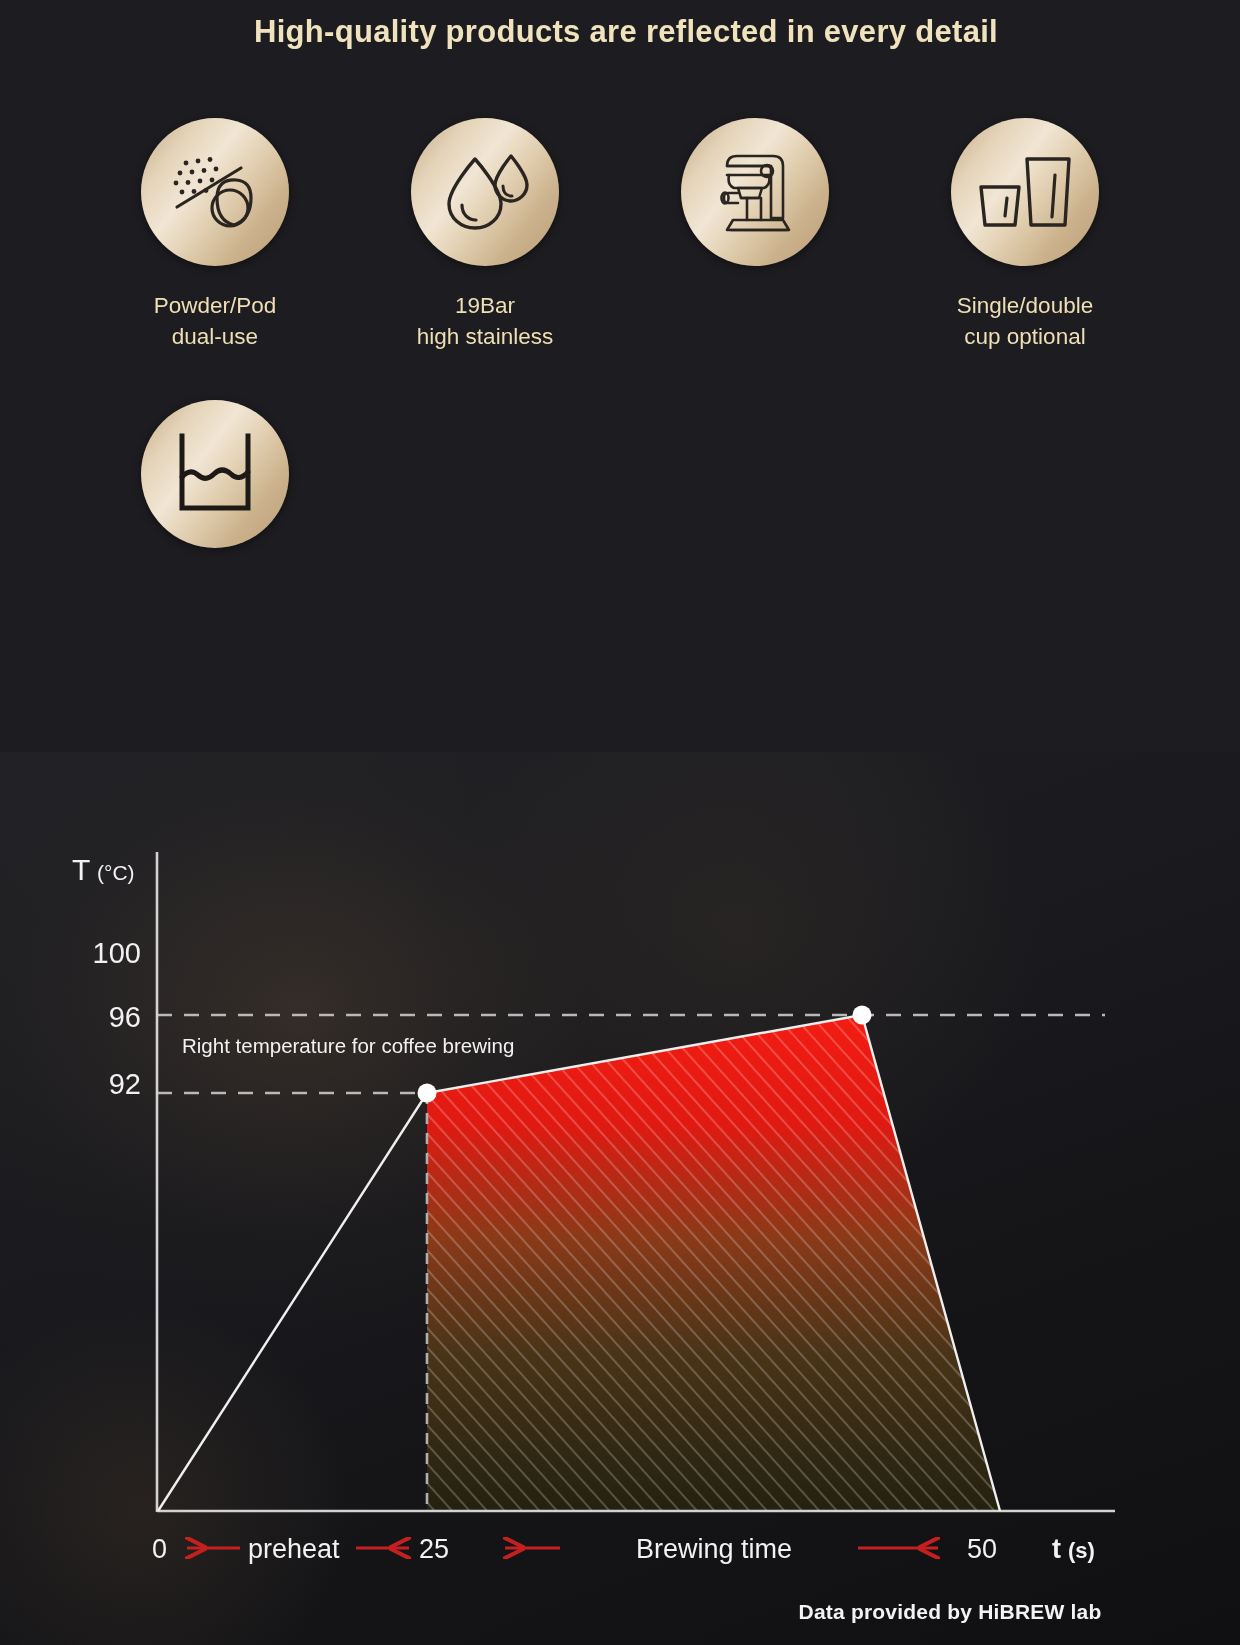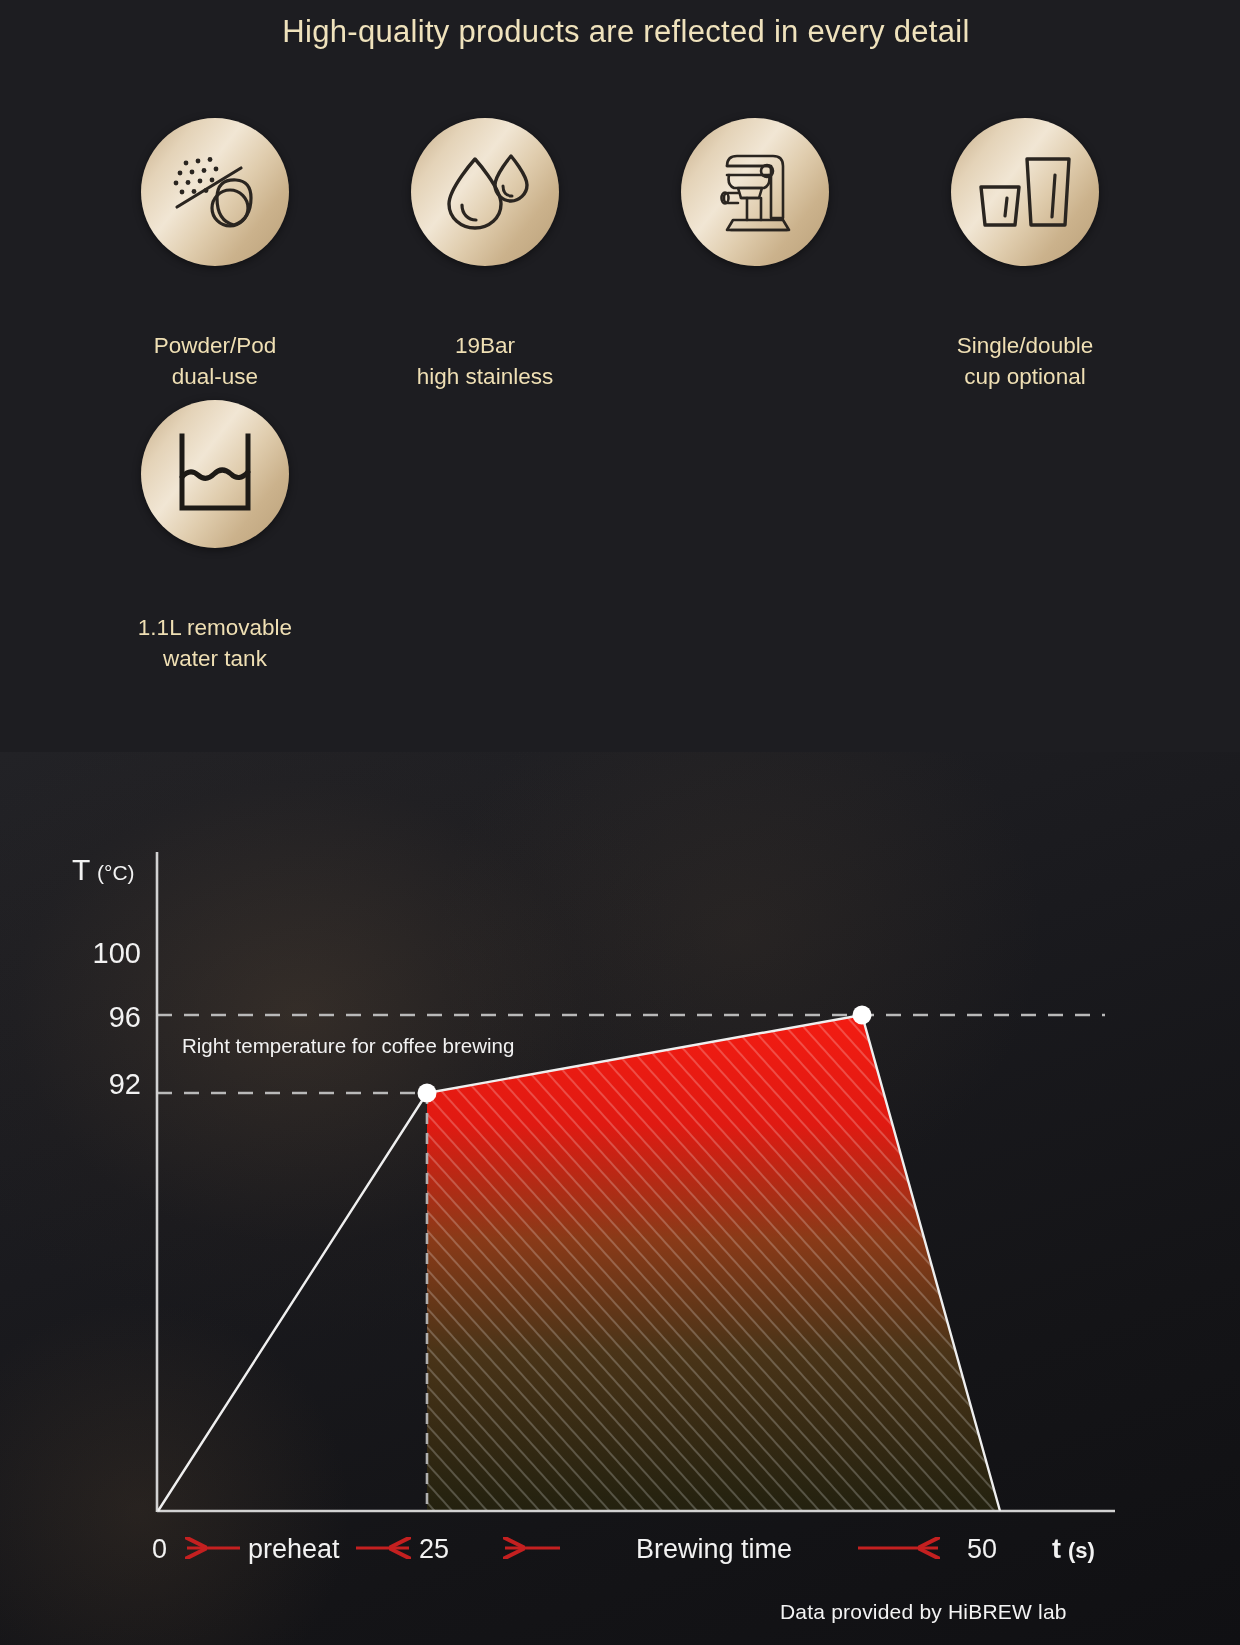--- a/index.html
+++ b/index.html
@@ -21,39 +21,38 @@
   }
 
   #page-title {
     position: absolute;
     top: 14px;
     width: 1240px;
     text-align: center;
     font-size: 31px;
     letter-spacing: 0.3px;
     color: #efe2bc;
-    font-weight: 400;
+    font-weight: 700;
     padding-left: 12px;
   }
 
   .feature-grid {
     position: absolute;
     top: 118px;
     left: 80px;
     width: 1080px;
     display: grid;
     grid-template-columns: repeat(4, 270px);
     grid-template-rows: 282px 282px;
   }
 
   .feature-cell {
     display: flex;
     flex-direction: column;
     align-items: center;
-    gap: 40px;
   }
 
   .feature-disc {
     width: 148px;
     height: 148px;
     border-radius: 50%;
     background: linear-gradient(128deg,
         #c2a883 0%,
         #e4d3b8 22%,
         #f1e6d4 40%,
@@ -90,24 +89,24 @@
       linear-gradient(160deg, #222226 0%, #1a1a1e 40%, #141417 72%, #101013 100%);
   }
 
   #chart-svg { position: absolute; left: 0; top: 0; }
 
   .lab-credit {
     position: absolute;
     left: 780px;
     top: 848px;
     width: 340px;
-    text-align: left;
+    text-align: center;
     color: #f3f3f3;
     font-size: 21px;
-    font-weight: normal;
+    font-weight: bold;
     letter-spacing: 0.2px;
   }
 
   .axis-text { fill: #f2f2f2; font-family: "Liberation Sans", sans-serif; }
 </style>
 </head>
 <body>
 
 <div id="features-panel">
 
@@ -193,22 +192,20 @@
     </div>
 
 
     <div class="feature-cell">
       <div class="feature-disc">
         <svg width="100" height="100" viewBox="0 0 100 100">
           <path d="M17 12 V84 H83 V12" fill="none" stroke="#1d1a16" stroke-width="5" stroke-linecap="square" stroke-linejoin="miter"></path>
           <path d="M17 53 q8 -9 16 -2 q8 7 16 -1 q8 -8 17 0 q8 8 17 -2" fill="none" stroke="#1d1a16" stroke-width="5" stroke-linecap="round" stroke-linejoin="round"></path>
         </svg>
       </div>
-      <div class="feature-label">1.1L removable
-water tank</div>
     </div>
 
 
   </div>
 </div>
 
 <div id="chart-panel">
 
   <div class="lab-credit">Data provided by HiBREW lab</div>
 

